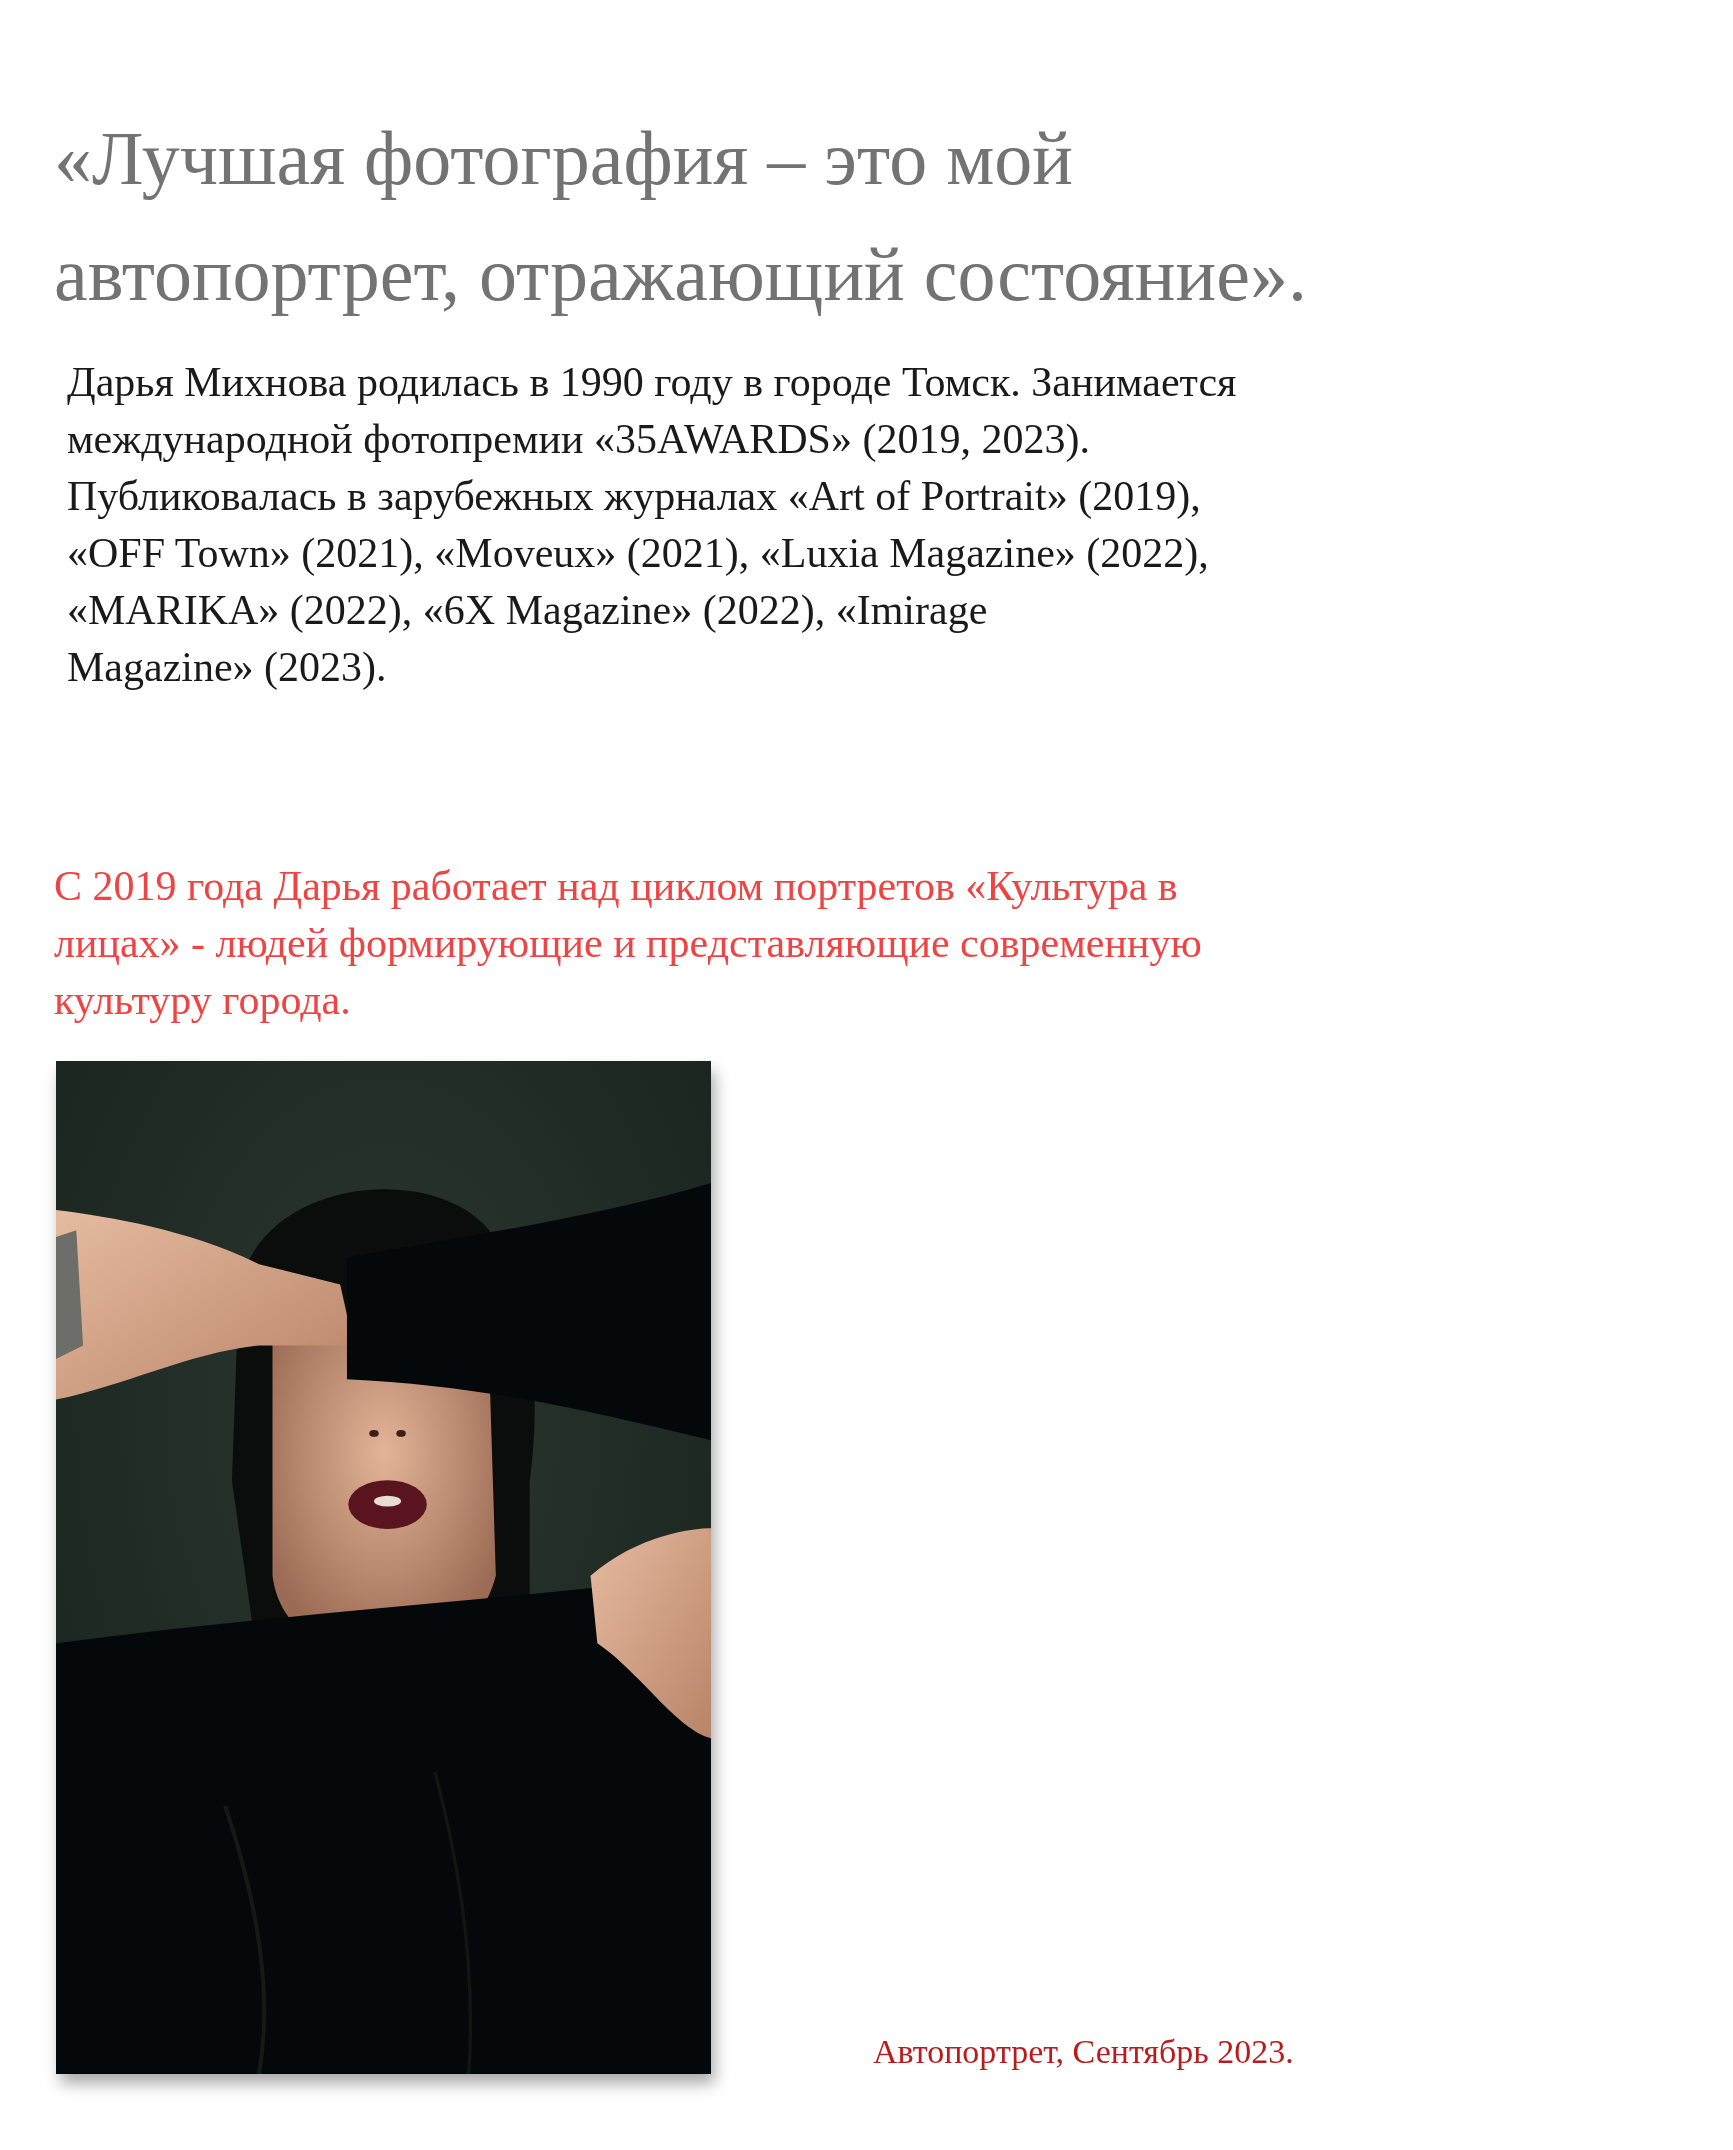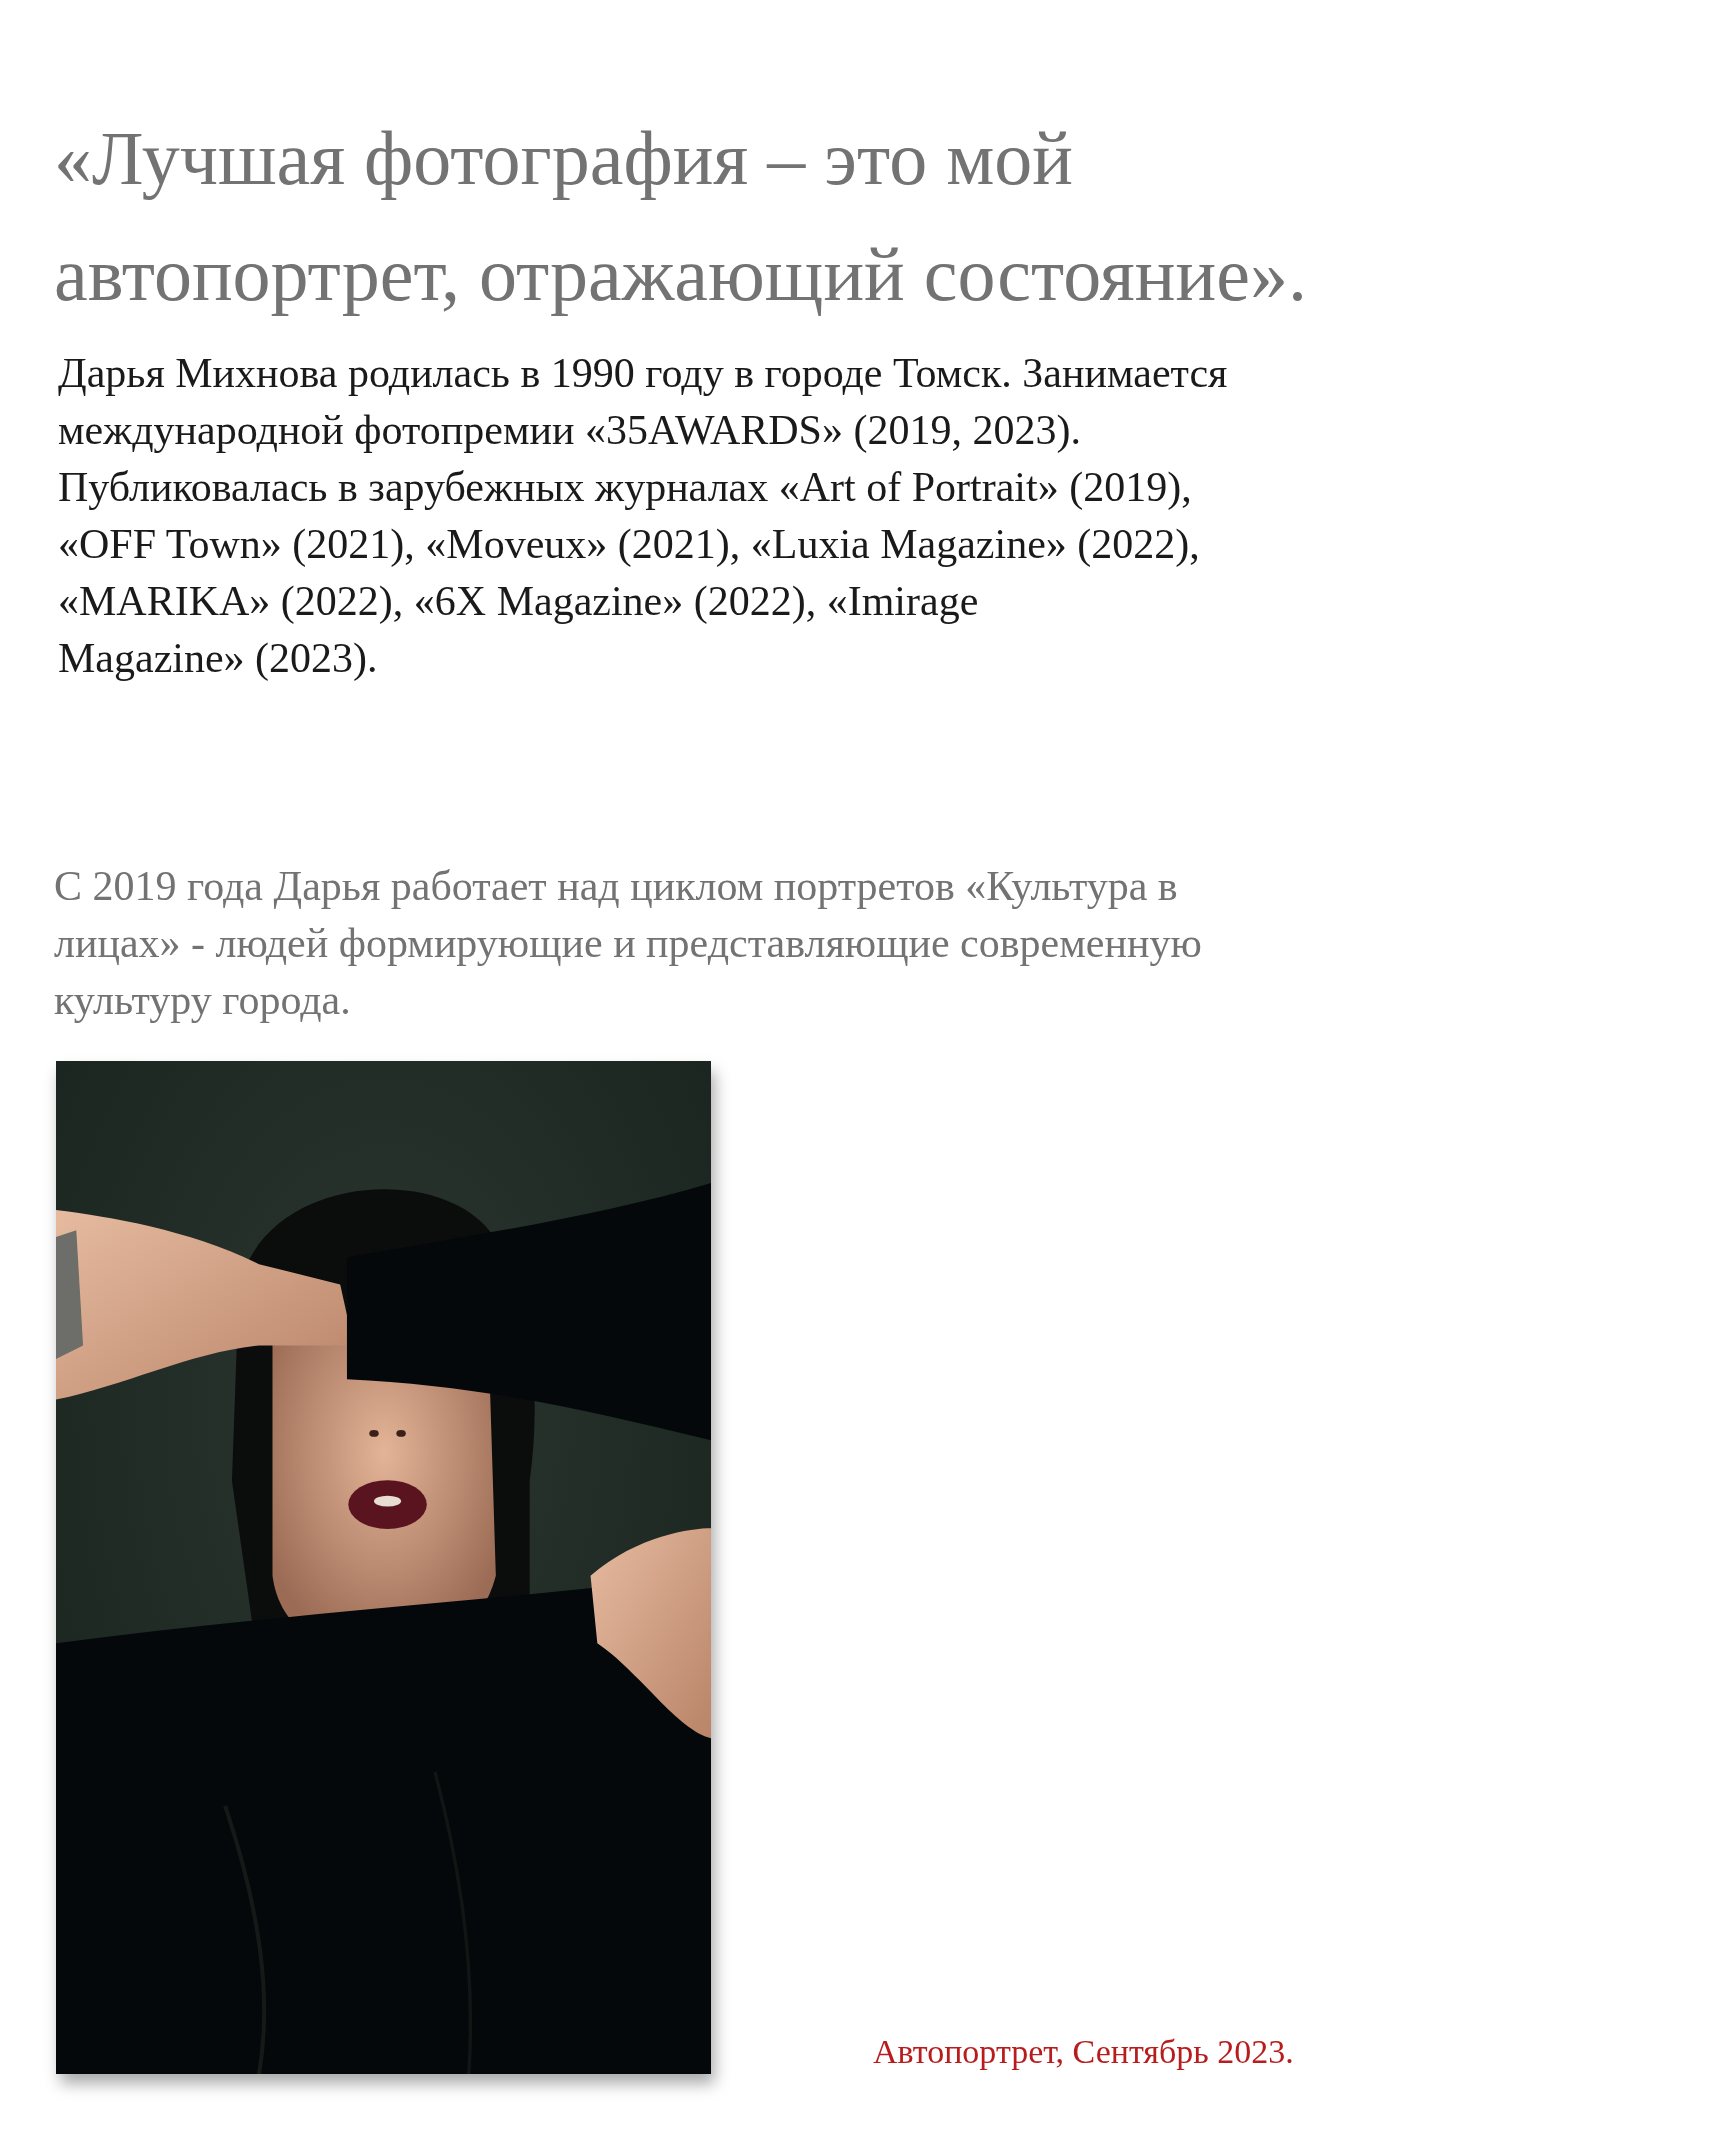--- a/index.html
+++ b/index.html
@@ -32,35 +32,35 @@
       line-height: 116px;
       letter-spacing: 0px;
       color: #737373;
     }
     .headline span { display: block; white-space: nowrap; }
     .bio {
       position: absolute;
       left: 0;
       top: 341px;
       width: 1598px;
-      margin: 4px;
+      margin: 13px;
       font-size: 42px;
       line-height: 57px;
       color: #1a1a1a;
     }
     .bio span { display: block; white-space: nowrap; }
     .cycle {
       position: absolute;
       left: 0;
       top: 858px;
       width: 1598px;
       margin: 0;
       font-size: 42px;
       line-height: 57px;
-      color: #737373;
+      color: #ef4444;
     }
     .cycle span { display: block; white-space: nowrap; }
 
     
     .photo {
       position: absolute;
       left: 56px;
       top: 1061px;
       width: 655px;
       height: 1013px;

